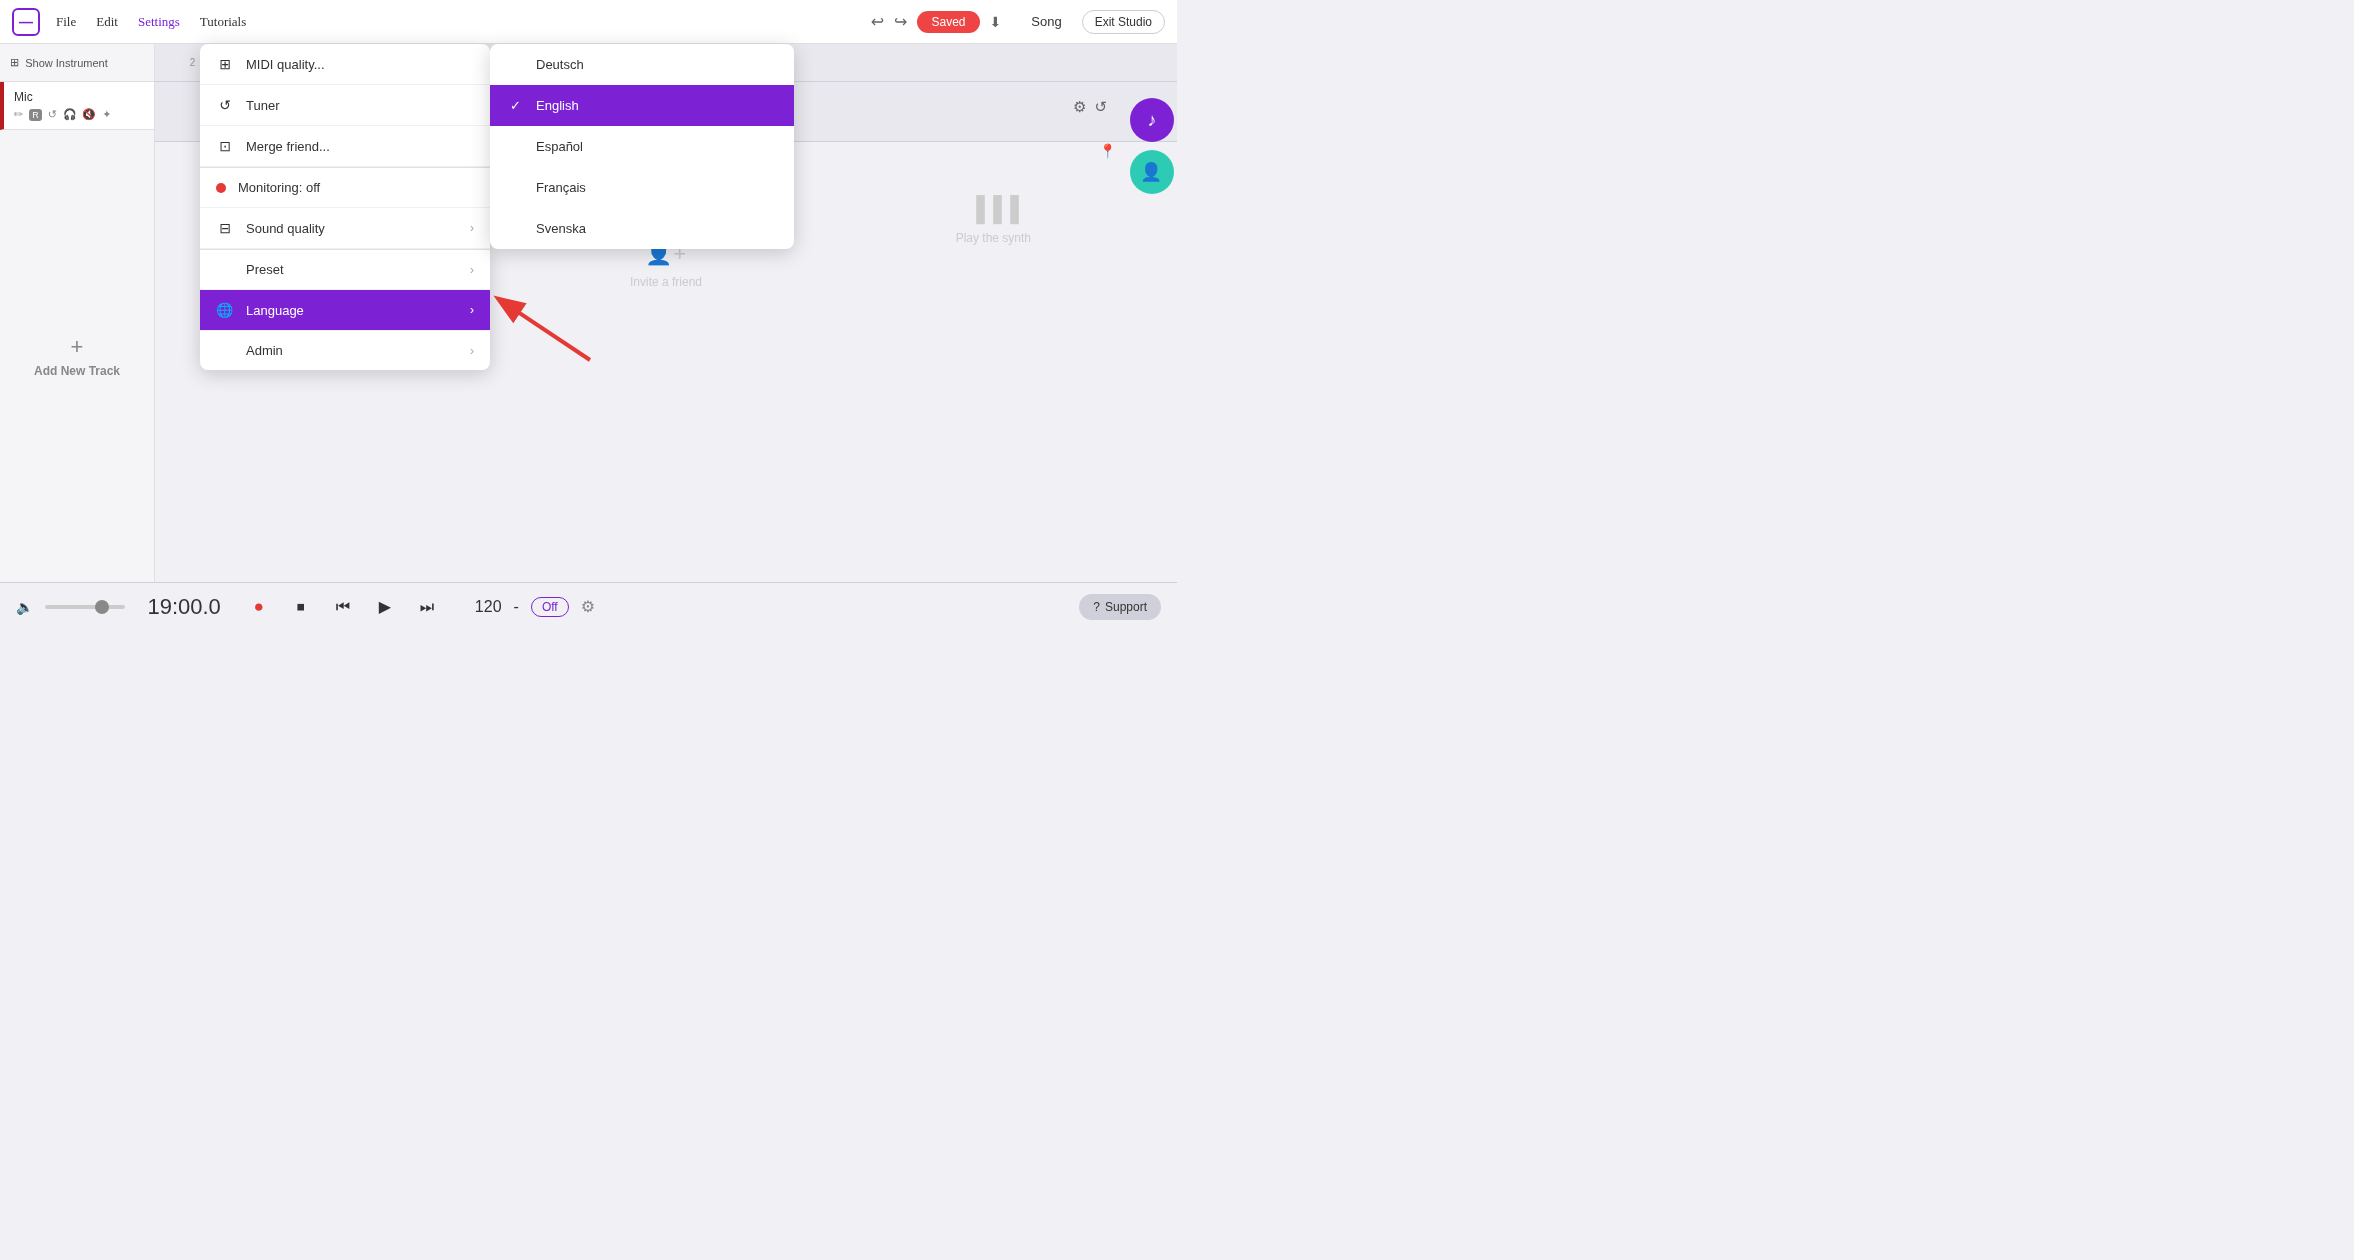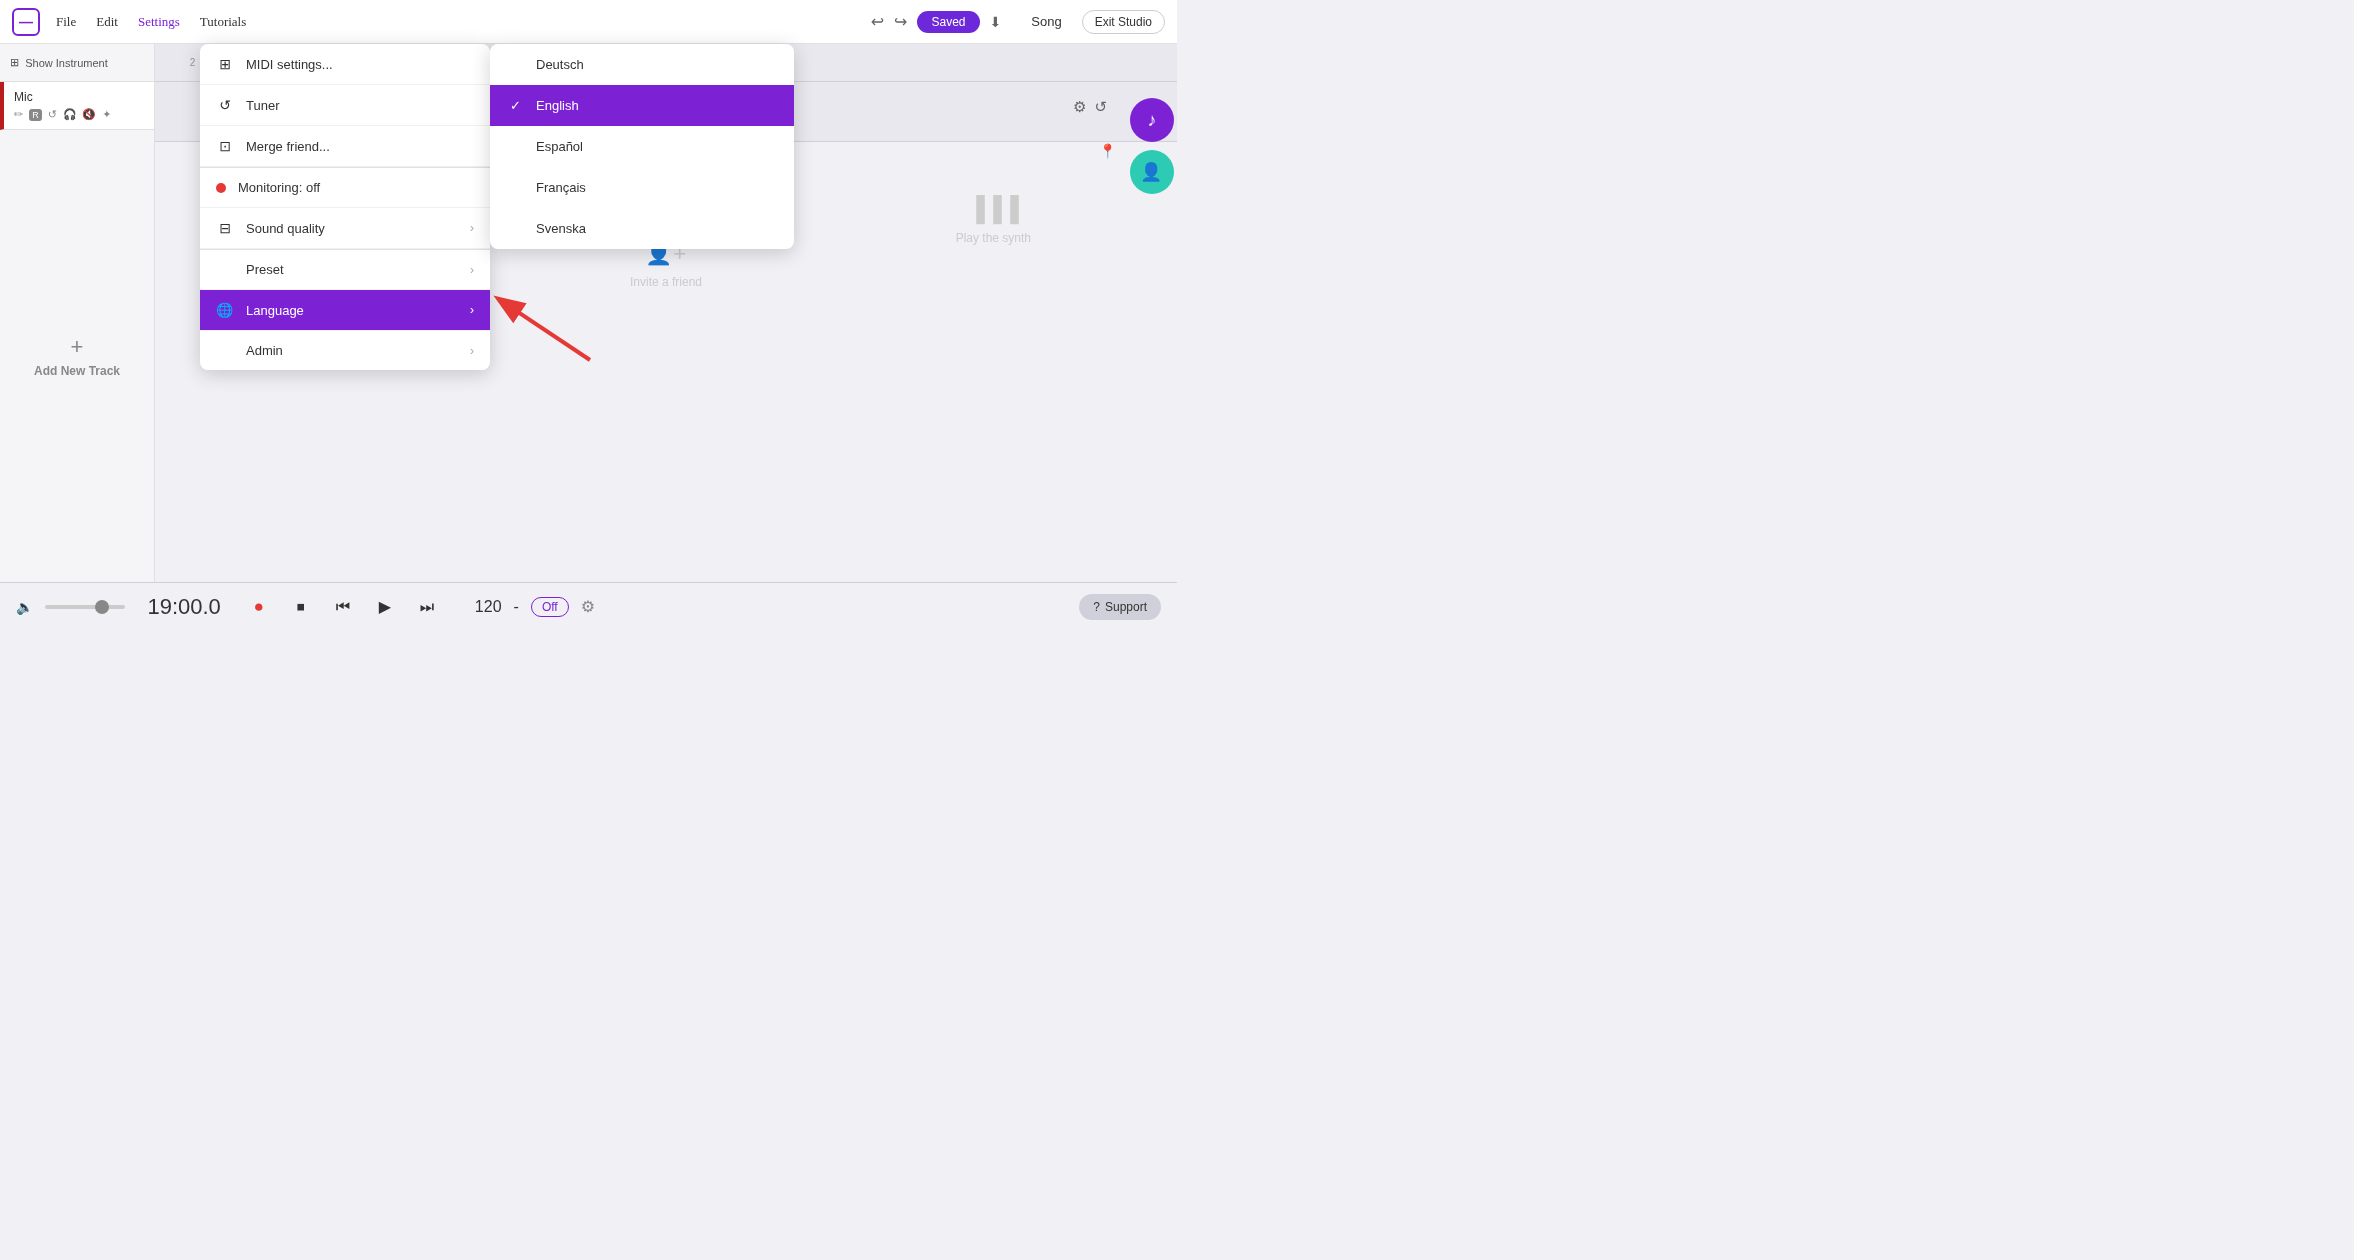--- a/index.html
+++ b/index.html
@@ -53,21 +53,21 @@
       display: flex;
       align-items: center;
       gap: 10px;
     }
     .nav-undo, .nav-redo {
       font-size: 16px;
       color: #666;
       cursor: pointer;
     }
     .nav-saved-btn {
-      background: #6d28d9;
+      background: #ef4444;
       color: #fff;
       border: none;
       border-radius: 20px;
       padding: 4px 14px;
       font-size: 12px;
       cursor: pointer;
     }
     .nav-download {
       font-size: 14px;
       color: #666;
@@ -553,21 +553,21 @@
         <span style="font-size:14px;color:#7c22d4;cursor:pointer;">📍</span>
       </div>
     </div>
   </div>
 </div>
 
 <div class="settings-dropdown">
 
   <div class="dropdown-item">
     <span class="dropdown-icon">⊞</span>
-    <span>MIDI settings...</span>
+    <span>MIDI quality...</span>
   </div>
 
   <div class="dropdown-item">
     <span class="dropdown-icon">↺</span>
     <span>Tuner</span>
   </div>
 
   <div class="dropdown-item">
     <span class="dropdown-icon">⊡</span>
     <span>Merge friend...</span>

